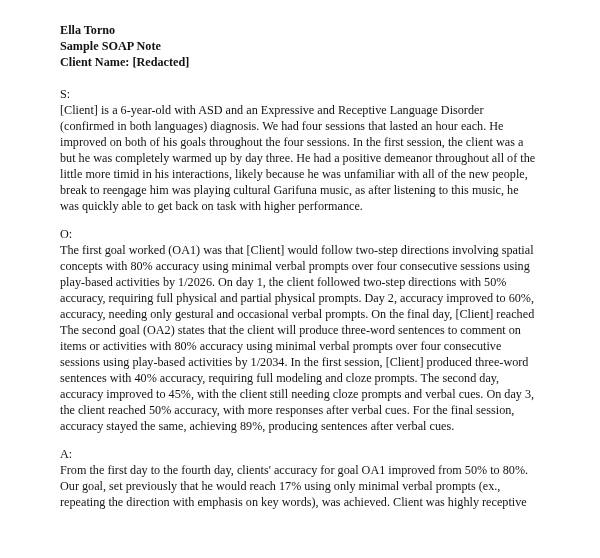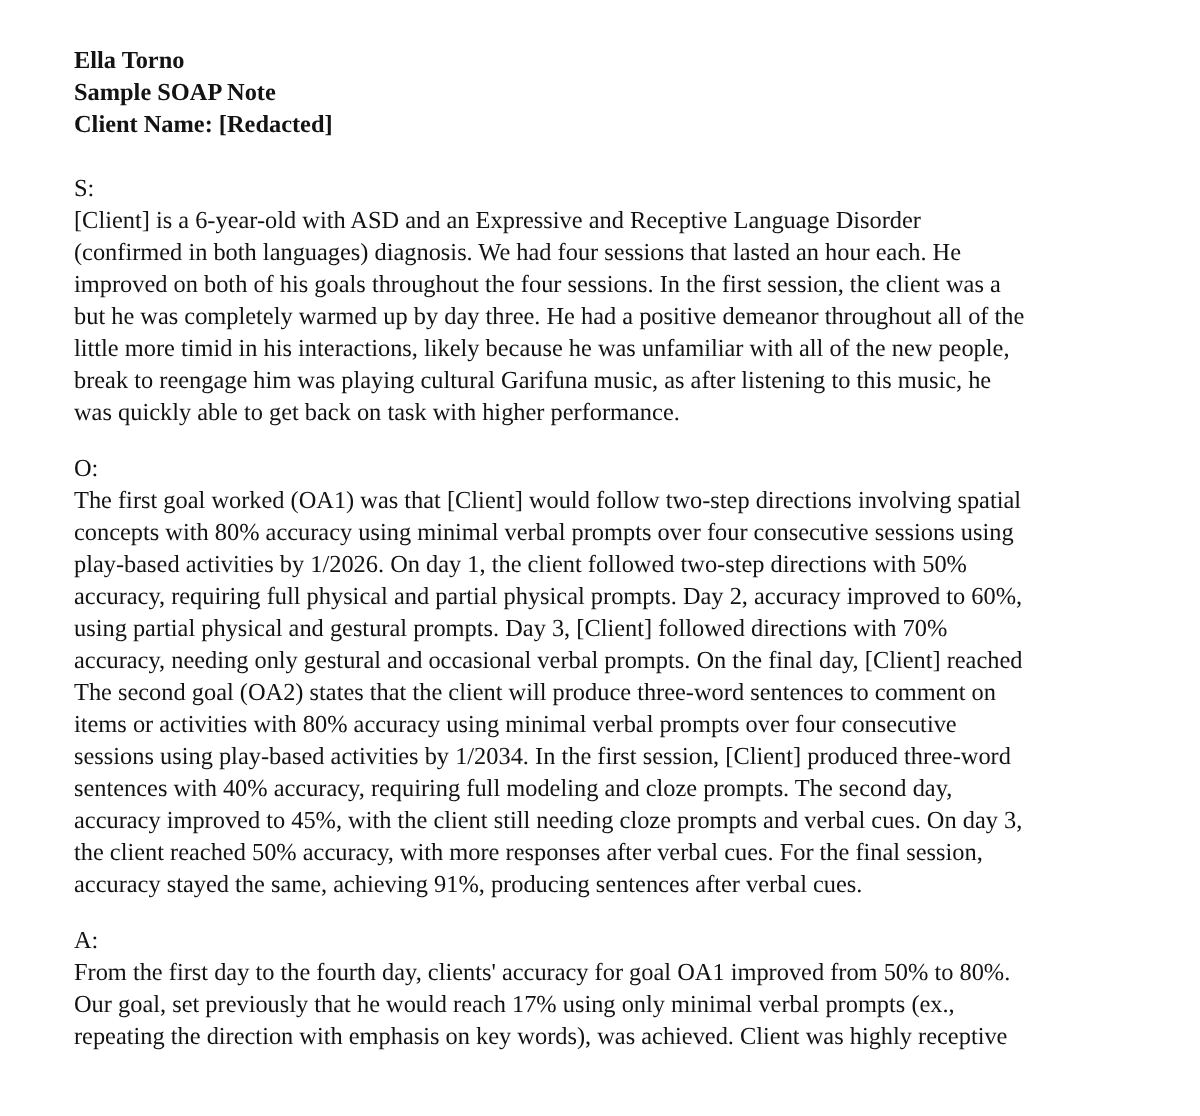--- a/index.html
+++ b/index.html
@@ -6,21 +6,21 @@
     margin: 0;
     padding: 0;
     background: #ffffff;
   }
   .page {
     position: relative;
     width: 600px;
     height: 558px;
     box-sizing: border-box;
     background: #ffffff;
-    padding: 22px 60px 0 37px;
+    padding: 22px 60px 0 60px;
     font-family: "Liberation Serif", "DejaVu Serif", serif;
     font-size: 12.2px;
     line-height: 16px;
     color: #131313;
     overflow: hidden;
   }
   .line {
     height: 16px;
     white-space: nowrap;
   }
@@ -57,29 +57,28 @@
     <div class="line">break to reengage him was playing cultural Garifuna music, as after listening to this music, he</div>
     <div class="line">was quickly able to get back on task with higher performance.</div>
   </div>
 
   <div class="sect-gap">
     <div class="line">O:</div>
     <div class="line">The first goal worked (OA1) was that [Client] would follow two-step directions involving spatial</div>
     <div class="line">concepts with 80% accuracy using minimal verbal prompts over four consecutive sessions using</div>
     <div class="line">play-based activities by 1/2026. On day 1, the client followed two-step directions with 50%</div>
     <div class="line">accuracy, requiring full physical and partial physical prompts. Day 2, accuracy improved to 60%,</div>
-    <div class="line">using partial physical and gestural prompts. Day 3, [Client] followed directions with 70%</div>
     <div class="line">accuracy, needing only gestural and occasional verbal prompts. On the final day, [Client] reached</div>
     <div class="line">The second goal (OA2) states that the client will produce three-word sentences to comment on</div>
     <div class="line">items or activities with 80% accuracy using minimal verbal prompts over four consecutive</div>
     <div class="line">sessions using play-based activities by 1/2034. In the first session, [Client] produced three-word</div>
     <div class="line">sentences with 40% accuracy, requiring full modeling and cloze prompts. The second day,</div>
     <div class="line">accuracy improved to 45%, with the client still needing cloze prompts and verbal cues. On day 3,</div>
     <div class="line">the client reached 50% accuracy, with more responses after verbal cues. For the final session,</div>
-    <div class="line">accuracy stayed the same, achieving 91%, producing sentences after verbal cues.</div>
+    <div class="line">accuracy stayed the same, achieving 89%, producing sentences after verbal cues.</div>
   </div>
 
   <div class="sect-gap">
     <div class="line">A:</div>
     <div class="line">From the first day to the fourth day, clients' accuracy for goal OA1 improved from 50% to 80%.</div>
     <div class="line">Our goal, set previously that he would reach 17% using only minimal verbal prompts (ex.,</div>
     <div class="line">repeating the direction with emphasis on key words), was achieved. Client was highly receptive</div>
   </div>
 
 </div>

